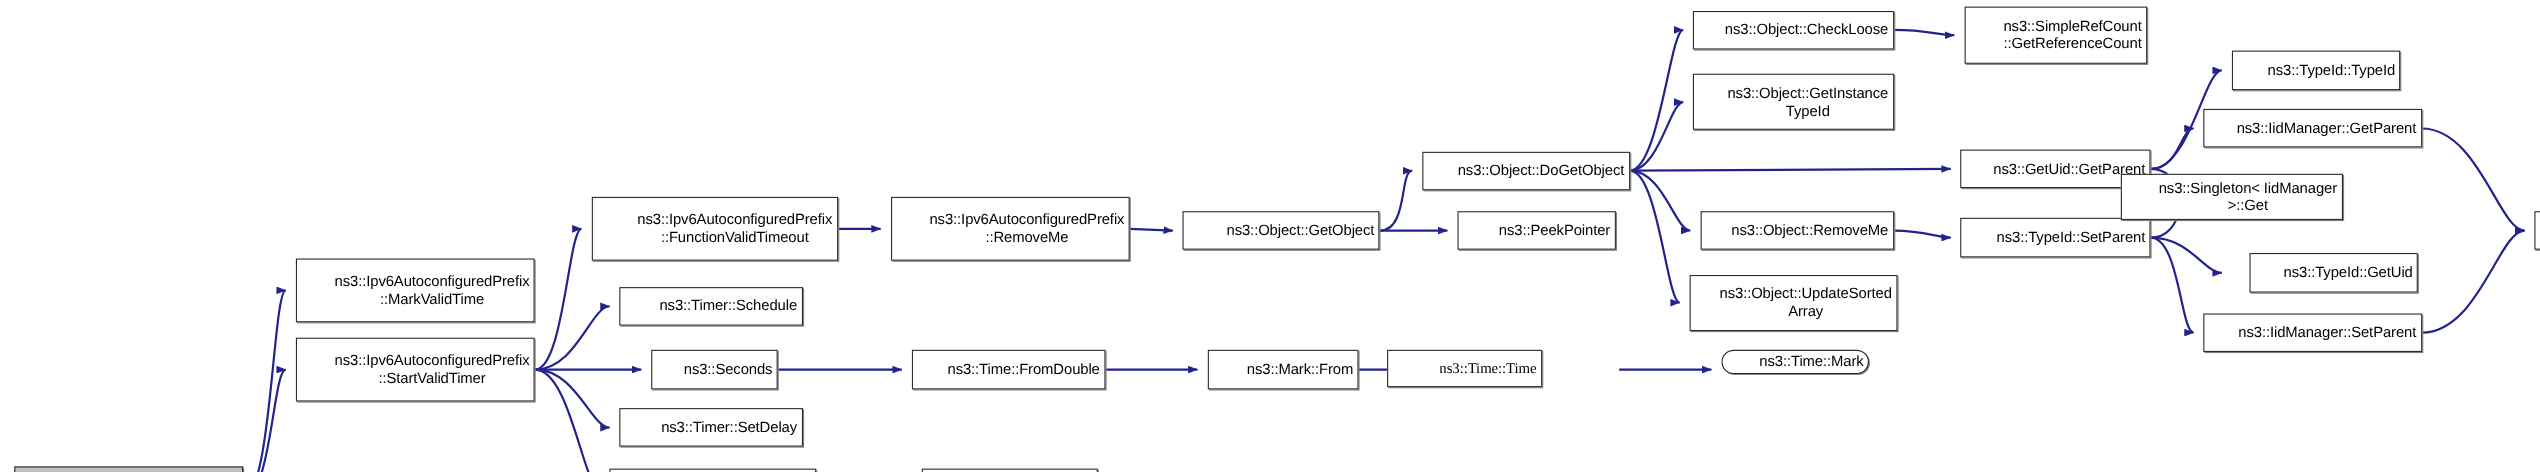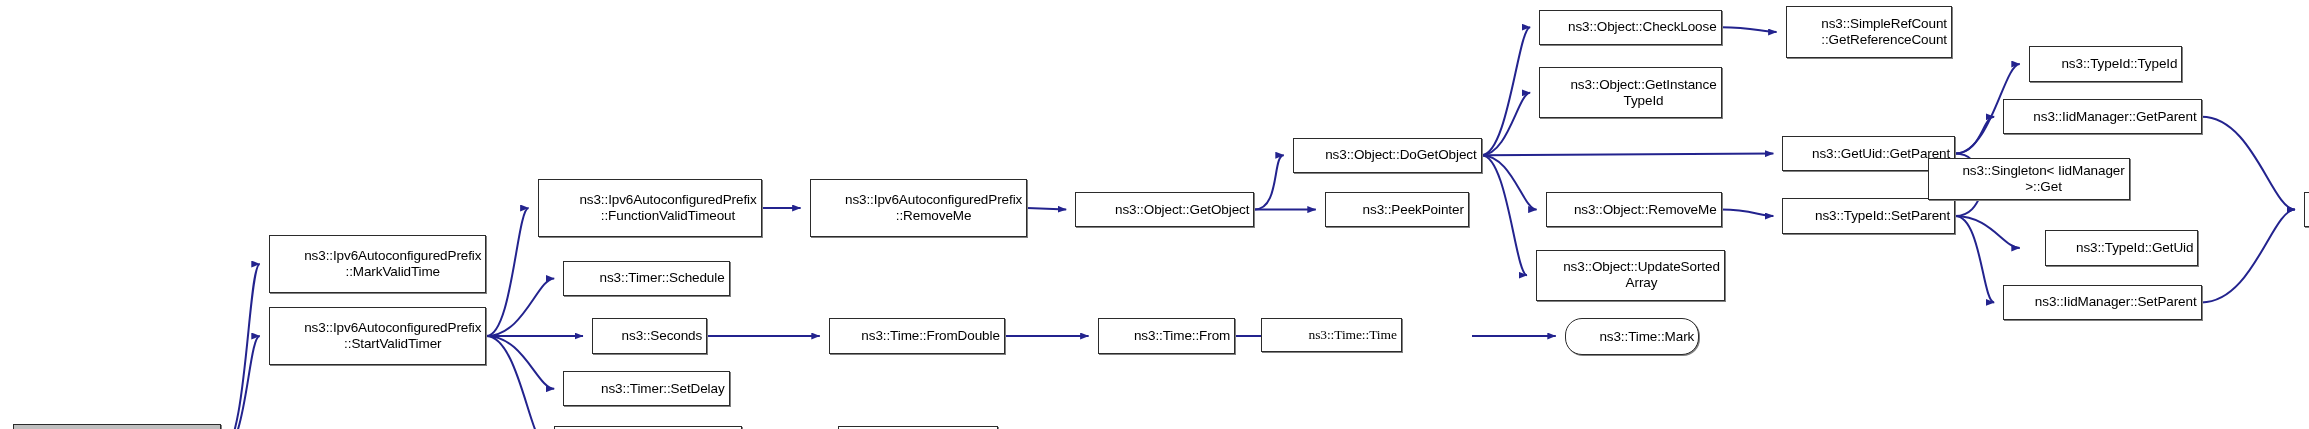--- a/index.html
+++ b/index.html
@@ -79,31 +79,31 @@
 ::FunctionValidTimeout</span></div>
       <div class="node" style="left: 563.2px; top: 260.8px; width: 166.4px; height: 35.2px;"><span class="lbl">ns3::Timer::Schedule</span></div>
       <div class="node" style="left: 592px; top: 318.4px; width: 115.2px; height: 35.2px;"><span class="lbl">ns3::Seconds</span></div>
       <div class="node" style="left: 563.2px; top: 371.2px; width: 166.4px; height: 35.2px;"><span class="lbl">ns3::Timer::SetDelay</span></div>
       <div class="node" style="left: 553.6px; top: 425.6px; width: 188.8px; height: 35.2px;"></div>
       <div class="node" style="left: 809.6px; top: 179.2px; width: 217.6px; height: 57.6px;"><span class="lbl">ns3::Ipv6AutoconfiguredPrefix
 ::RemoveMe</span></div>
       <div class="node" style="left: 828.8px; top: 318.4px; width: 176px; height: 35.2px;"><span class="lbl">ns3::Time::FromDouble</span></div>
       <div class="node" style="left: 838.4px; top: 425.6px; width: 160px; height: 35.2px;"></div>
       <div class="node" style="left: 1075.2px; top: 192px; width: 179.2px; height: 35.2px;"><span class="lbl">ns3::Object::GetObject</span></div>
-      <div class="node" style="left: 1097.6px; top: 318.4px; width: 137.6px; height: 35.2px;"><span class="lbl">ns3::Time::From</span></div>
+      <div class="node" style="left: 1097.6px; top: 318.4px; width: 137.6px; height: 35.2px;"><span class="lbl">ns3::Mark::From</span></div>
       <div class="node" style="left: 1324.8px; top: 192px; width: 144px; height: 35.2px;"><span class="lbl">ns3::PeekPointer</span></div>
       <div class="node" style="left: 1261px; top: 318.4px; width: 140.8px; height: 34px; font-family: Liberation Serif, serif;"><span class="lbl">ns3::Time::Time</span></div>
       <div class="node" style="left: 1292.8px; top: 137.6px; width: 188.8px; height: 35.2px;"><span class="lbl">ns3::Object::DoGetObject</span></div>
       <div class="node" style="left: 1539.2px; top: 9.6px; width: 182.4px; height: 35.2px;"><span class="lbl">ns3::Object::CheckLoose</span></div>
       <div class="node" style="left: 1539.2px; top: 67.2px; width: 182.4px; height: 51.2px;"><span class="lbl">ns3::Object::GetInstance
 TypeId</span></div>
       <div class="node" style="left: 1545.6px; top: 192px; width: 176px; height: 35.2px;"><span class="lbl">ns3::Object::RemoveMe</span></div>
       <div class="node" style="left: 1536px; top: 249.6px; width: 188.8px; height: 51.2px;"><span class="lbl">ns3::Object::UpdateSorted
 Array</span></div>
-      <div class="node" style="left: 1564.8px; top: 318.4px; width: 134.4px; height: 37px; border-radius: 17px;"><span class="lbl">ns3::Time::Mark</span></div>
+      <div class="node" style="left: 1564.8px; top: 318.4px; width: 134.4px; height: 22px; border-radius: 17px;"><span class="lbl">ns3::Time::Mark</span></div>
       <div class="node" style="left: 1785.6px; top: 6.4px; width: 166.4px; height: 51.2px;"><span class="lbl">ns3::SimpleRefCount
 ::GetReferenceCount</span></div>
       <div class="node" style="left: 1782.4px; top: 136px; width: 172.8px; height: 35.2px;"><span class="lbl">ns3::GetUid::GetParent</span></div>
       <div class="node" style="left: 1782.4px; top: 198.4px; width: 172.8px; height: 35.2px;"><span class="lbl">ns3::TypeId::SetParent</span></div>
       <div class="node" style="left: 2028.8px; top: 46.4px; width: 153.6px; height: 35.2px;"><span class="lbl">ns3::TypeId::TypeId</span></div>
       <div class="node" style="left: 2003.2px; top: 99.2px; width: 198.4px; height: 35.2px;"><span class="lbl">ns3::IidManager::GetParent</span></div>
       <div class="node" style="left: 1884px; top: 158.4px; width: 201.6px; height: 42px; margin-left: 44px;"><span class="lbl">ns3::Singleton&lt; IidManager
 &gt;::Get</span></div>
       <div class="node" style="left: 2028.8px; top: 230.4px; width: 153.6px; height: 35.2px; margin-left: 16px;"><span class="lbl">ns3::TypeId::GetUid</span></div>
       <div class="node" style="left: 2003.2px; top: 284.8px; width: 198.4px; height: 35.2px;"><span class="lbl">ns3::IidManager::SetParent</span></div>

